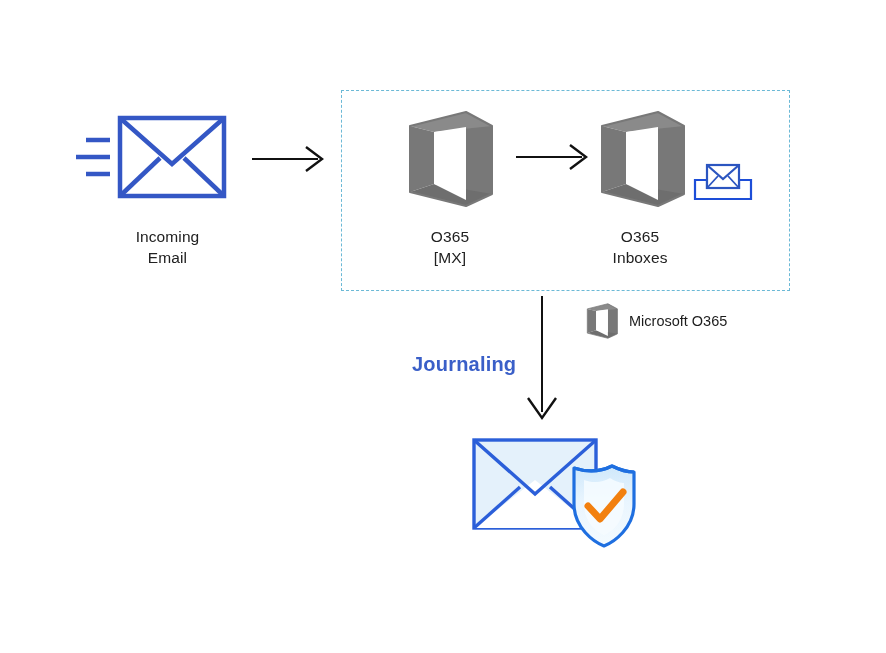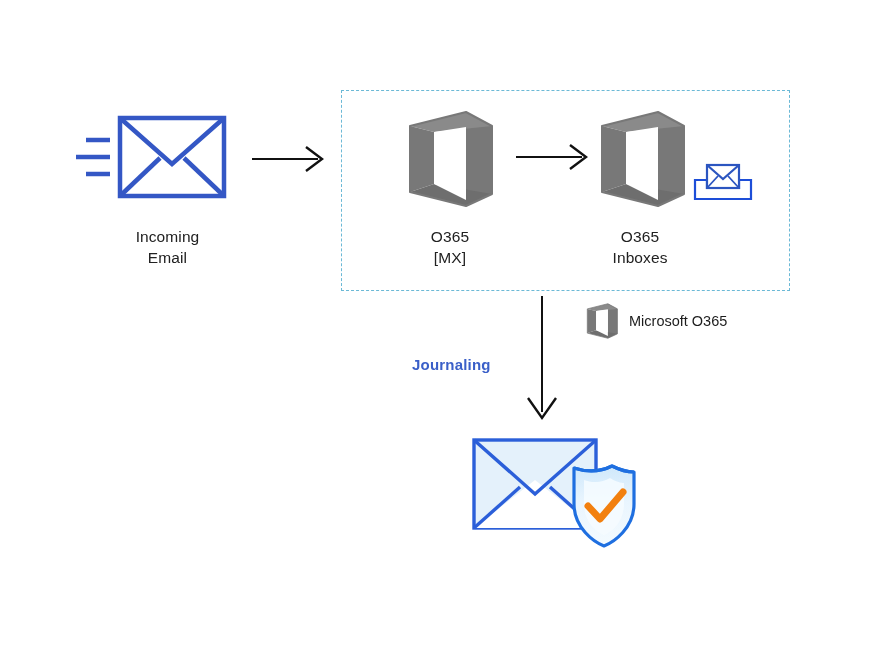--- a/index.html
+++ b/index.html
@@ -59,21 +59,21 @@
   
   #arrow-incoming-to-mx { left: 252px; top: 142px; width: 76px; height: 34px; }
   #arrow-mx-to-inbox { left: 516px; top: 140px; width: 76px; height: 34px; }
   #arrow-journaling { left: 518px; top: 296px; width: 48px; height: 126px; }
 
   
   #journaling-label {
     left: 412px;
     top: 354px;
     width: 110px;
-    font-size: 15px;
+    font-size: 20px;
     font-weight: 600;
     color: #3a5fc8;
     text-align: left;
     letter-spacing: 0.2px;
   }
 
   
   #legend-o365 {
     position: absolute;
     left: 585px;

